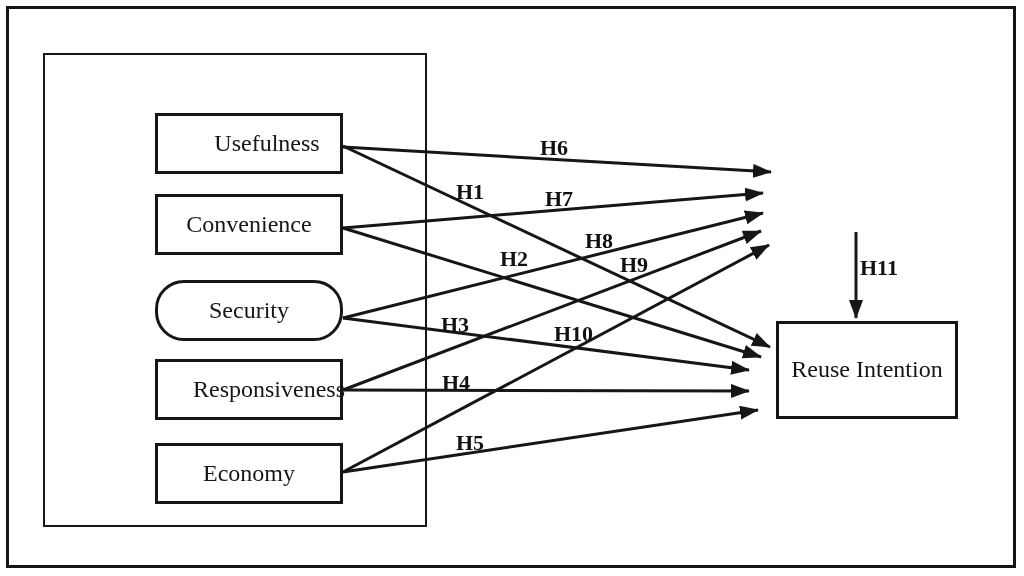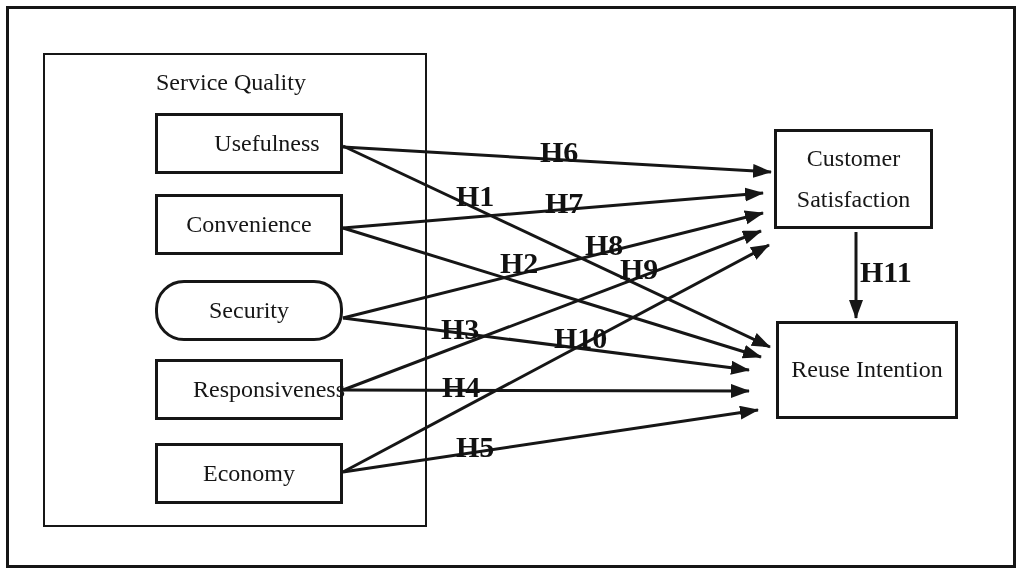--- a/index.html
+++ b/index.html
@@ -63,47 +63,45 @@
   .cs-node { left: 774px; top: 129px; width: 159px; height: 100px; }
   .ri-node { left: 776px; top: 321px; width: 182px; height: 98px; }
   .edge-layer {
     position: absolute;
     left: 0; top: 0;
     width: 1024px; height: 576px;
     pointer-events: none;
   }
   .edge-label {
     position: absolute;
-    font-size: 30px;
+    font-size: 22px;
     font-weight: bold;
     line-height: 1.05;
     white-space: nowrap;
     color: #111111;
   }
 </style>
 </head>
 <body>
 
 <div class="canvas">
 
   <div class="outer-border"></div>
 
   <div class="group-box"></div>
 
-  <div class="group-title">Service Quality</div>
 
   <div id="dim-nodes">
       <div class="node dim-node" style="top: 113px; padding-left: 36px;">Usefulness</div>
       <div class="node dim-node" style="top: 194px;">Convenience</div>
       <div class="node dim-node" style="top: 280px; border-radius: 29px;">Security</div>
       <div class="node dim-node" style="top: 359px; padding-left: 40px;">Responsiveness</div>
       <div class="node dim-node" style="top: 443px;">Economy</div>
     </div>
 
-  <div class="node outcome-node cs-node">Customer Satisfaction</div>
 
   <div class="node outcome-node ri-node">Reuse Intention</div>
 
   <svg class="edge-layer" id="edge-svg" viewBox="0 0 1024 576">
     <defs>
       <marker id="arrowhead" markerUnits="userSpaceOnUse" markerWidth="20" markerHeight="15" refX="18" refY="7" orient="auto">
         <path d="M0,0 L19,7 L0,14 Z" fill="#161616"></path>
       </marker>
     </defs>
   <line x1="343" y1="146" x2="770" y2="347" stroke="#161616" stroke-width="3" marker-end="url(#arrowhead)"></line>

